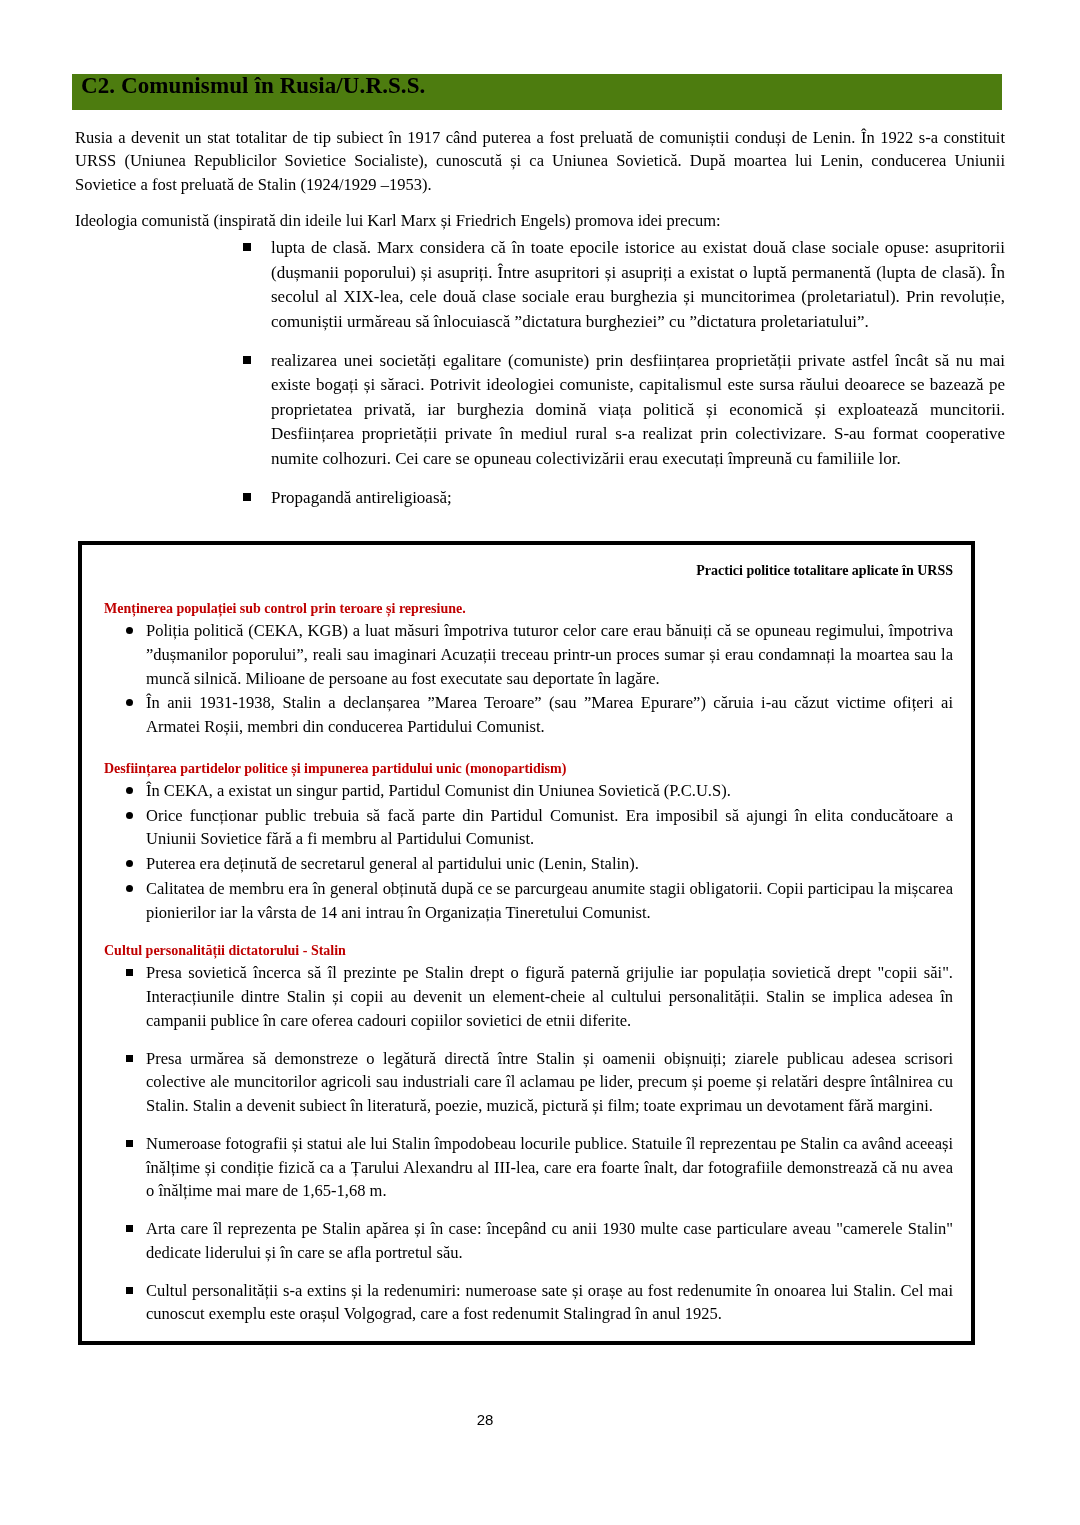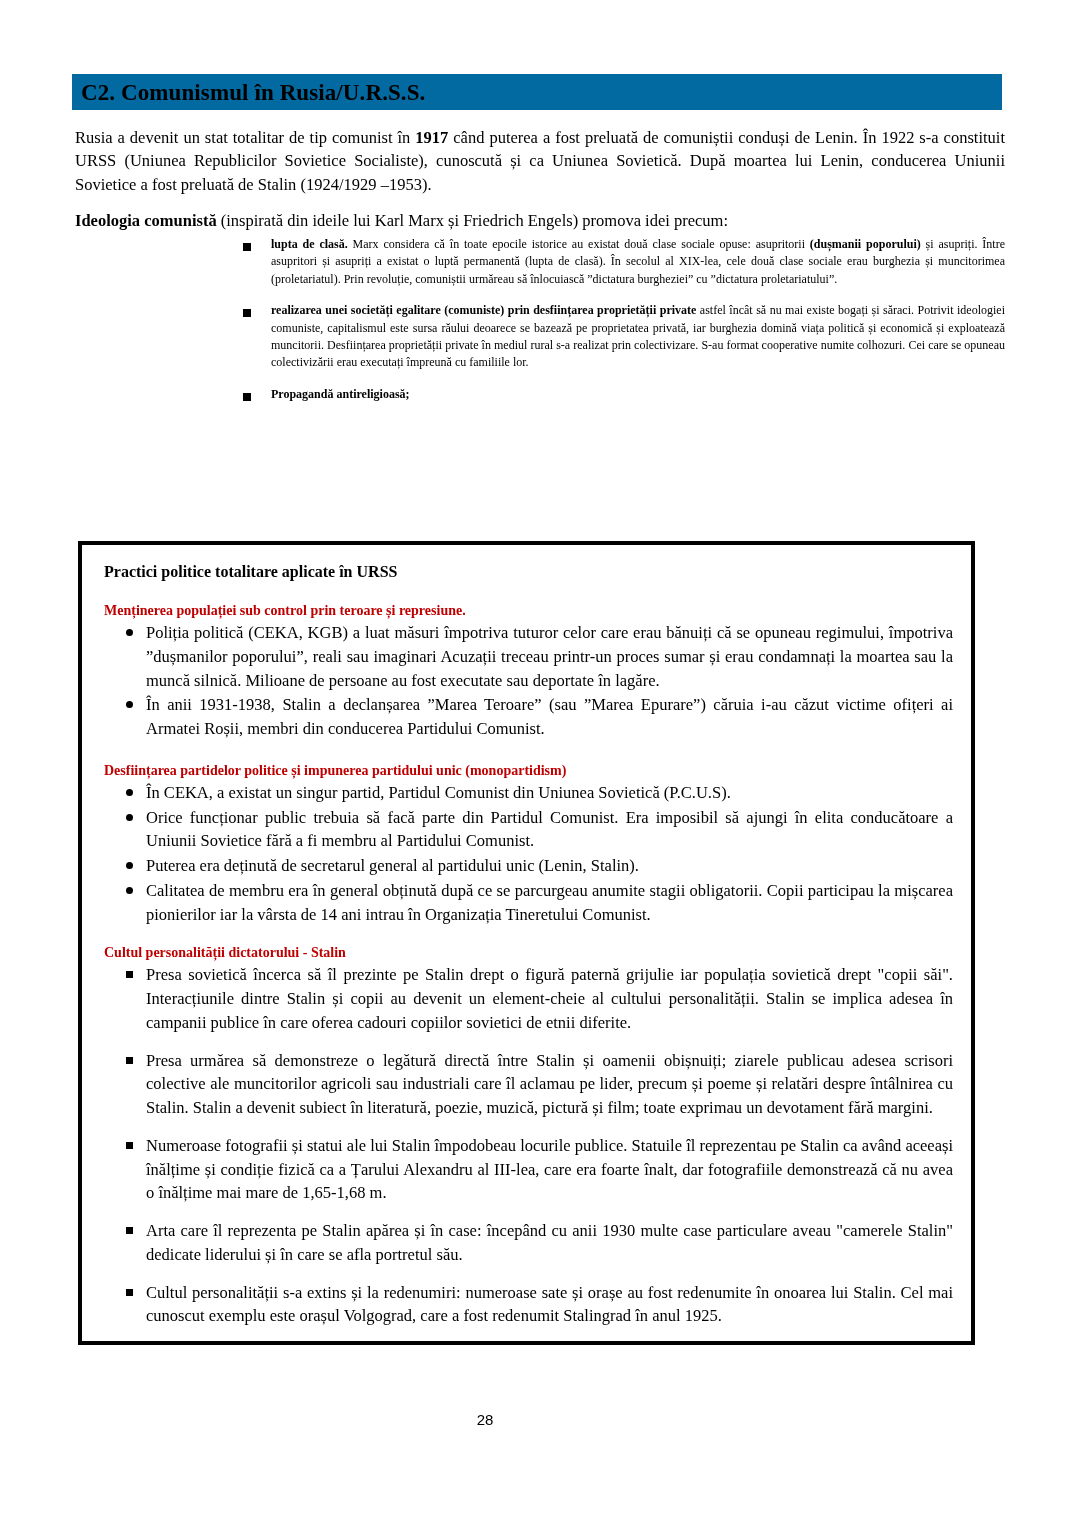--- a/index.html
+++ b/index.html
@@ -23,23 +23,22 @@
     height: 1525px;
   }
 
   
   .chapter-bar {
     position: absolute;
     left: 72px;
     top: 74px;
     width: 930px;
     height: 36px;
-    background: #0369a1;
+    background: #4d7c0f;
     display: flex;
-    align-items: center;
   }
   .chapter-title {
     font-size: 23px;
     font-weight: bold;
     letter-spacing: 0.1px;
     padding-left: 9px;
     line-height: 1;
     white-space: nowrap;
   }
 
@@ -65,41 +64,41 @@
     line-height: 1.42;
   }
   .ideology p { margin: 0; }
 
   
   .top-list {
     position: absolute;
     left: 243px;
     top: 236px;
     width: 762px;
-    font-size: 12px;
+    font-size: 17px;
     line-height: 1.45;
   }
   .sq-item {
     position: relative;
     padding-left: 28px;
     margin-bottom: 14px;
     text-align: justify;
     text-justify: inter-word;
   }
   .sq-item:last-child { margin-bottom: 0; }
   .sq-item .bullet {
     position: absolute;
     left: 0;
     top: 7px;
     width: 8px;
     height: 8px;
     background: #000;
   }
 
-  b, .b { font-weight: bold; }
+  b, .b { font-weight: normal; }
 
   
   .frame {
     position: absolute;
     left: 78px;
     top: 541px;
     width: 897px;
     height: 804px;
     border: 4px solid #000000;
     box-sizing: border-box;
@@ -107,22 +106,22 @@
   }
   .frame-inner {
     position: absolute;
     left: 0; top: 0;
     width: 100%;
     height: 100%;
     padding: 14px 18px 0 22px;
     box-sizing: border-box;
   }
   .box-title {
-    text-align: left;
-    font-size: 16px;
+    text-align: right;
+    font-size: 14px;
     font-weight: bold;
     margin: 4px 0 22px 0;
   }
 
   .sec-head {
     color: #c00000;
     font-weight: bold;
     font-size: 14px;
     margin: 0 0 2px 0;
   }
@@ -177,21 +176,21 @@
 </head>
 <body>
 
 <div class="page">
 
   <div class="chapter-bar">
     <span class="chapter-title">C2. Comunismul în Rusia/U.R.S.S.</span>
   </div>
 
   <div class="intro">
-    <p><span>Rusia a devenit un stat totalitar de tip comunist în </span><b>1917</b><span> când puterea a fost preluată de comuniștii conduși de Lenin.  În 1922 s-a constituit URSS (Uniunea Republicilor Sovietice Socialiste), cunoscută și ca Uniunea Sovietică.  După moartea lui Lenin, conducerea Uniunii Sovietice a fost preluată de Stalin (1924/1929 –1953).</span></p>
+    <p><span>Rusia a devenit un stat totalitar de tip subiect în </span><b>1917</b><span> când puterea a fost preluată de comuniștii conduși de Lenin.  În 1922 s-a constituit URSS (Uniunea Republicilor Sovietice Socialiste), cunoscută și ca Uniunea Sovietică.  După moartea lui Lenin, conducerea Uniunii Sovietice a fost preluată de Stalin (1924/1929 –1953).</span></p>
   </div>
 
   <div class="ideology">
     <p><b>Ideologia comunistă</b><span> (inspirată din ideile lui Karl Marx  și Friedrich Engels) promova  idei precum:</span></p>
   </div>
 
   <div class="top-list">
 
     <div class="sq-item">
       <span class="bullet"></span>

